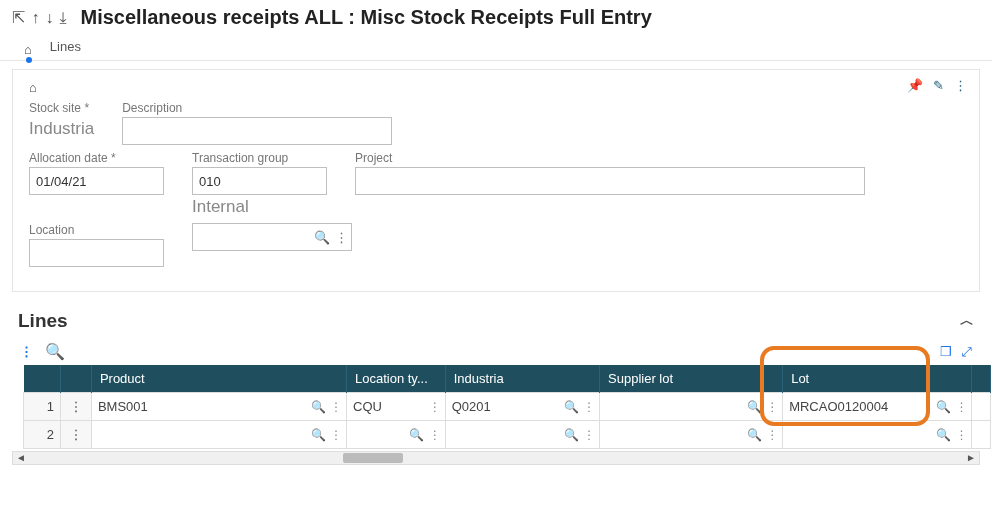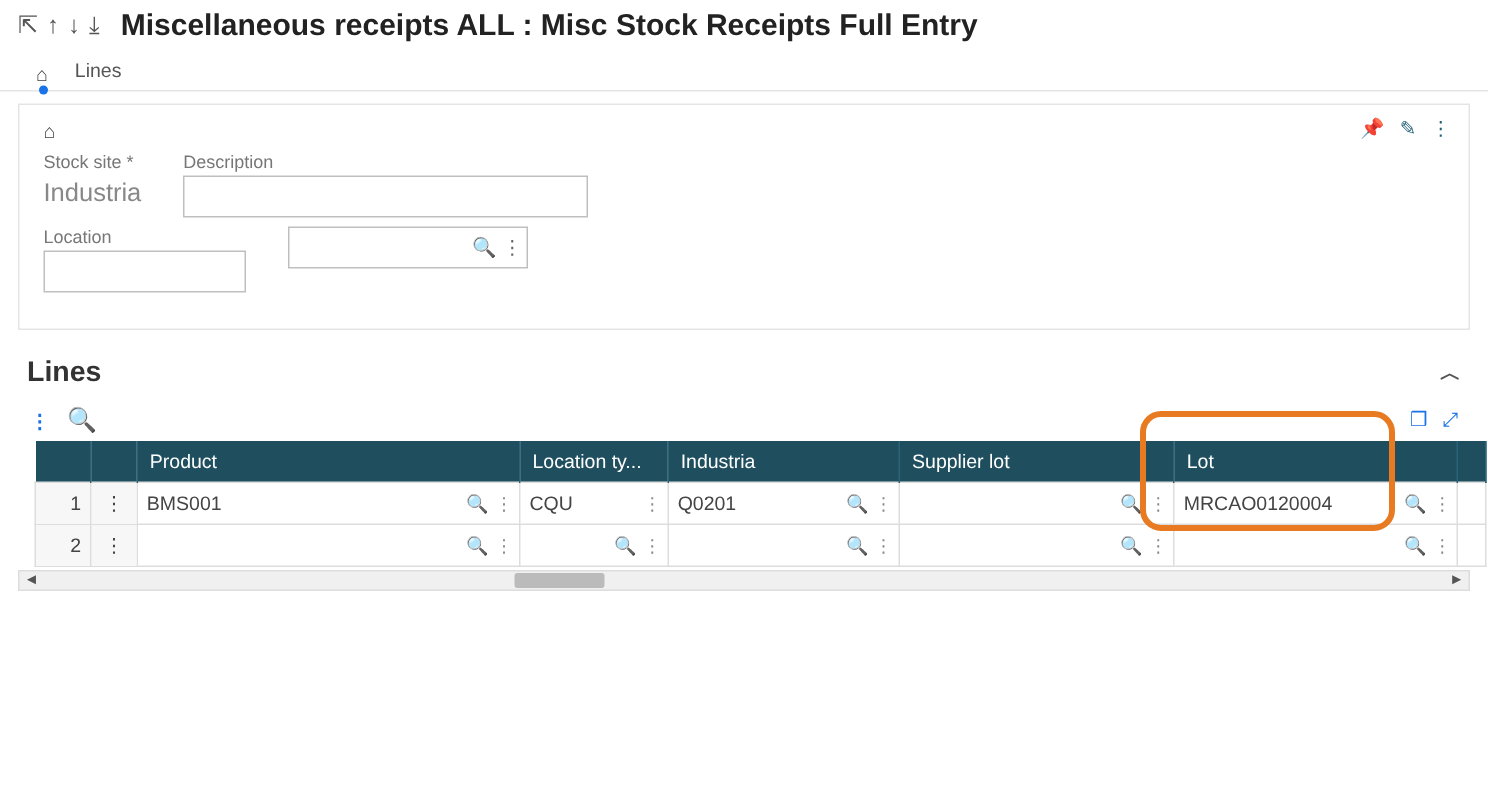--- a/index.html
+++ b/index.html
@@ -87,20 +87,35 @@
     <div class="field">
       <label><span>Stock site</span> <span class="star">*</span></label>
       <span class="sub">Industria</span>
     </div>
     <div class="field">
       <label>Description</label>
       <input class="w-desc" value="" style="">
     </div>
   </div>
 
+  <div class="form-row">
+    <div class="field">
+      <label><span>Allocation date</span> <span class="star">*</span></label>
+      <input class="w-date" value="01/04/21" style="">
+    </div>
+    <div class="field">
+      <label>Transaction group</label>
+      <input class="w-txn" value="010" style="">
+      <span class="sub">Internal</span>
+    </div>
+    <div class="field">
+      <label>Project</label>
+      <input class="w-project" value="" style="">
+    </div>
+  </div>
 
   <div class="form-row">
     <div class="field">
       <label>Location</label>
       <input class="w-wh" value="" style="">
     </div>
     <div class="field">
       <div style="position:relative;">
         <input class="w-dock dock-input" value="" style="">
         <div class="input-icons">

